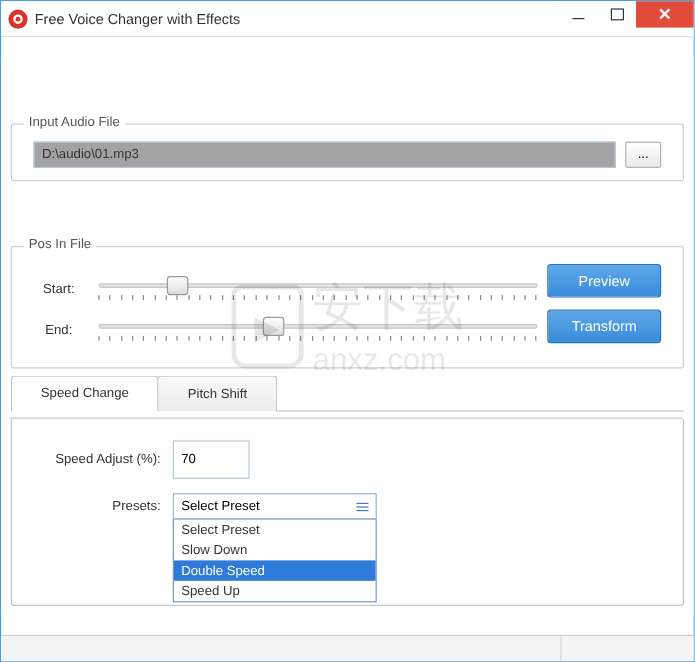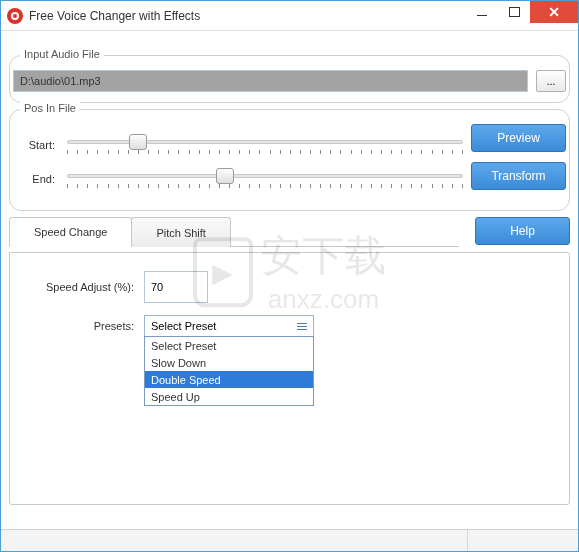--- a/index.html
+++ b/index.html
@@ -8,27 +8,27 @@
 .titlebar { height: 30px; background: #fff; display: flex; align-items: center; padding-left: 6px; border-bottom: 1px solid #e0e0e0; }
 .titlebar .icon { width: 16px; height: 16px; background: #d9332a; border-radius: 50%; display: flex; align-items: center; justify-content: center; margin-right: 6px; }
 .titlebar .icon svg { width: 10px; height: 10px; }
 .titlebar .title { font-size: 12px; color: #333; flex: 1; }
 .winbtns { display: flex; height: 100%; }
 .winbtn { width: 32px; height: 22px; display: flex; align-items: center; justify-content: center; background: #fff; border: none; font-size: 11px; color: #333; }
 .winbtn.close { width: 48px; background: #e04b3a; color: #fff; font-size: 14px; font-weight: bold; }
 .winbtn.min::before { content: ""; display: block; width: 10px; height: 1px; background: #333; margin-top: 6px; }
 .winbtn.max::before { content: ""; display: block; width: 9px; height: 8px; border: 1px solid #333; }
 .content { flex: 1; padding: 8px; background: #fff; display: flex; flex-direction: column; gap: 6px; }
-.fieldset { border: 1px solid #d0d0d0; border-radius: 12px; padding: 14px 3px 10px; position: relative; background: #fff; }
+.fieldset { border: 1px solid #d0d0d0; border-radius: 2px; padding: 14px 18px 10px; position: relative; background: #fff; margin-top: 48px; }
 .fieldset .legend { position: absolute; top: -8px; left: 10px; background: #fff; padding: 0 4px; font-size: 11px; color: #555; }
 .row { display: flex; align-items: center; gap: 8px; }
 .textinput { flex: 1; height: 22px; border: 1px solid #b5c7d8; background: #a3a3a3; padding: 0 6px; font-size: 11px; color: #333; }
 .browsebtn { width: 30px; height: 22px; border: 1px solid #b0b0b0; background: linear-gradient(#fff,#e8e8e8); border-radius: 2px; font-size: 11px; display: flex; align-items: center; justify-content: center; }
 .posrow { display: flex; align-items: center; gap: 12px; margin: 8px 0; }
-.poslabel { width: 42px; font-size: 11px; color: #333; text-align: right; }
+.poslabel { width: 42px; font-size: 11px; color: #333; text-align: center; }
 .slider-wrap { flex: 1; position: relative; height: 26px; }
 .slider-track { position: absolute; top: 8px; left: 0; right: 0; height: 4px; background: #e4e4e4; border: 1px solid #c8c8c8; border-radius: 2px; }
 .slider-thumb { position: absolute; top: 2px; width: 18px; height: 16px; background: linear-gradient(#fdfdfd,#dedede); border: 1px solid #9a9a9a; border-radius: 3px; transform: translateX(-50%); }
 .slider-ticks { position: absolute; top: 18px; left: 0; right: 0; height: 6px; display: flex; justify-content: space-between; }
 .slider-ticks span { width: 1px; height: 4px; background: #888; }
 .bluebtn { width: 95px; height: 28px; background: linear-gradient(#5da8ea,#3a8bd9); border: 1px solid #2d74bd; border-radius: 3px; color: #fff; font-size: 12px; display: flex; align-items: center; justify-content: center; }
 .rightcol { display: flex; flex-direction: column; gap: 10px; padding-left: 8px; }
 .tabs-row { display: flex; align-items: flex-start; gap: 8px; }
 .tabs { flex: 1; display: flex; }
 .tab { height: 30px; padding: 0 24px; font-size: 11px; color: #333; border: 1px solid #c8c8c8; border-bottom: none; background: linear-gradient(#fafafa,#ececec); display: flex; align-items: center; justify-content: center; border-radius: 3px 3px 0 0; margin-right: -1px; }
@@ -187,21 +187,20 @@
         <button class="bluebtn">Transform</button>
       </div>
     </div>
 
     <div class="tabs-row">
       <div class="tabs">
         <div class="tab active">Speed Change</div>
         <div class="tab">Pitch Shift</div>
         <div style="flex:1;border-bottom:1px solid #c8c8c8;"></div>
       </div>
-      <button class="bluebtn" style="margin-left:8px;">Help</button>
     </div>
 
     <div class="tabcontent">
       <div class="formrow">
         <div class="formlabel">Speed Adjust (%):</div>
         <input class="shortinput" value="70" style="">
       </div>
       <div class="formrow">
         <div class="formlabel">Presets:</div>
         <div class="combo-wrap">
@@ -227,17 +226,17 @@
 
   <div class="statusbar">
     <div class="cell"></div>
       <div class="cell" style="flex:0 0 110px;border-right:none;"></div>
   </div>
 
   <div class="watermark">
     <div class="shield">▸</div>
     <div>
       <div>安下载</div>
-      <div style="font-size:26px;text-align:center;">anxz.com</div>
+      <div style="font-size:26px;">anxz.com</div>
     </div>
   </div>
 
 </div>
 
 </body></html>

